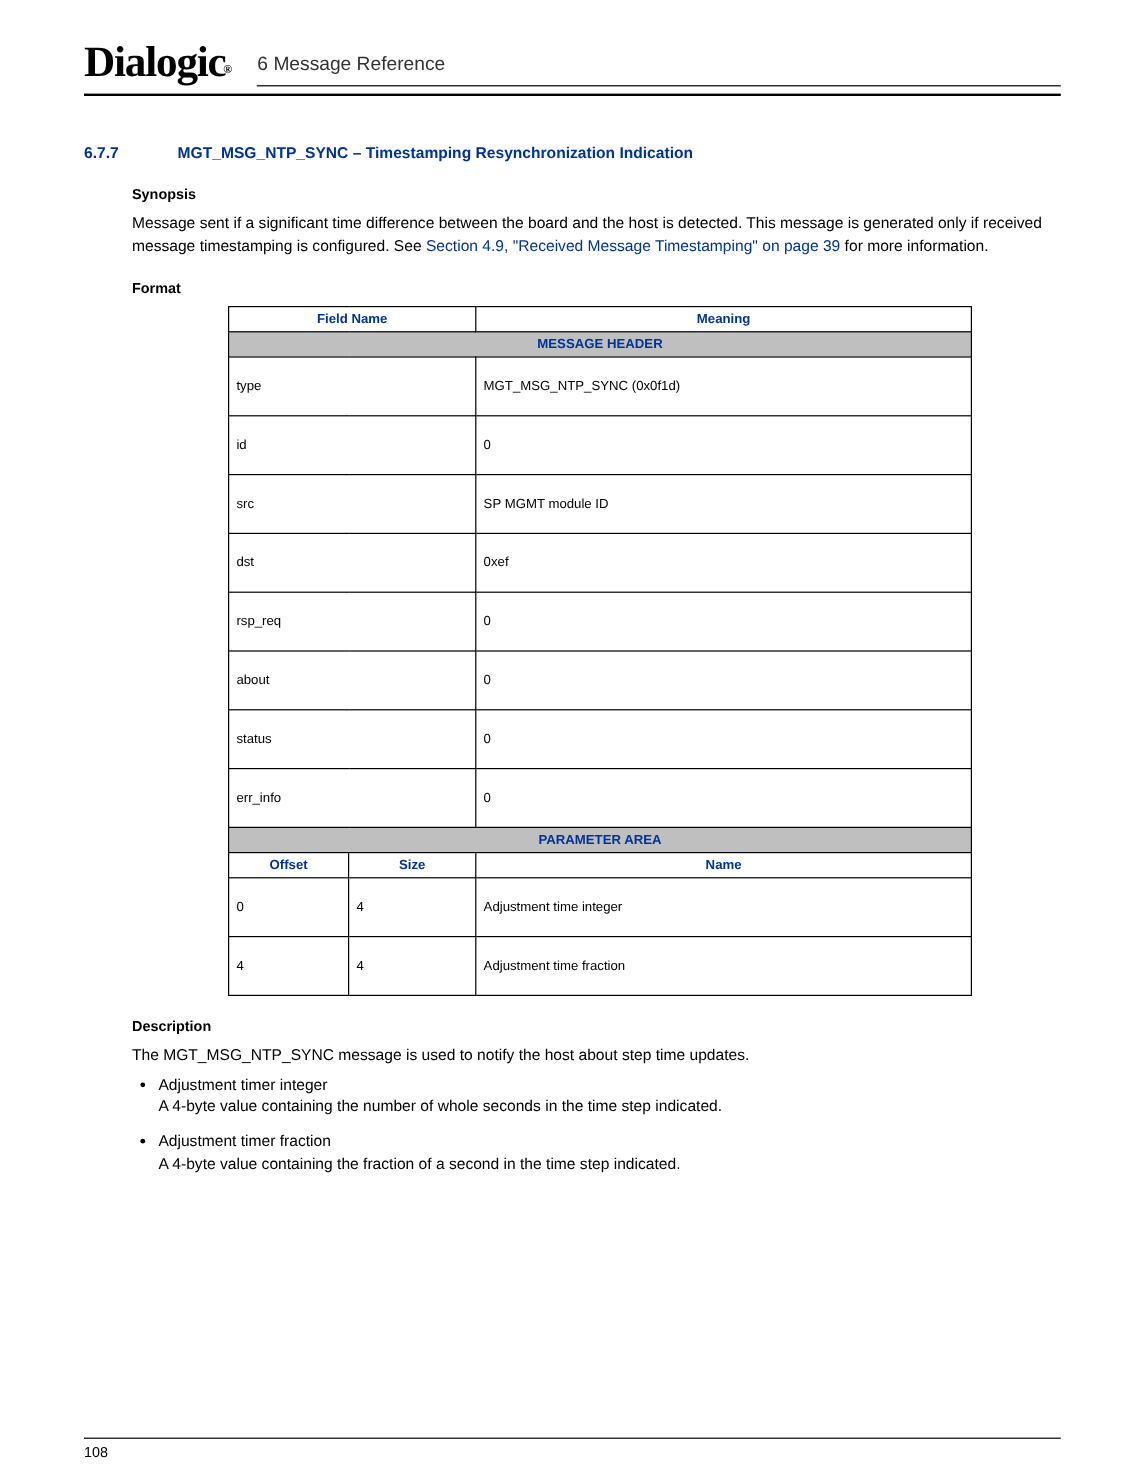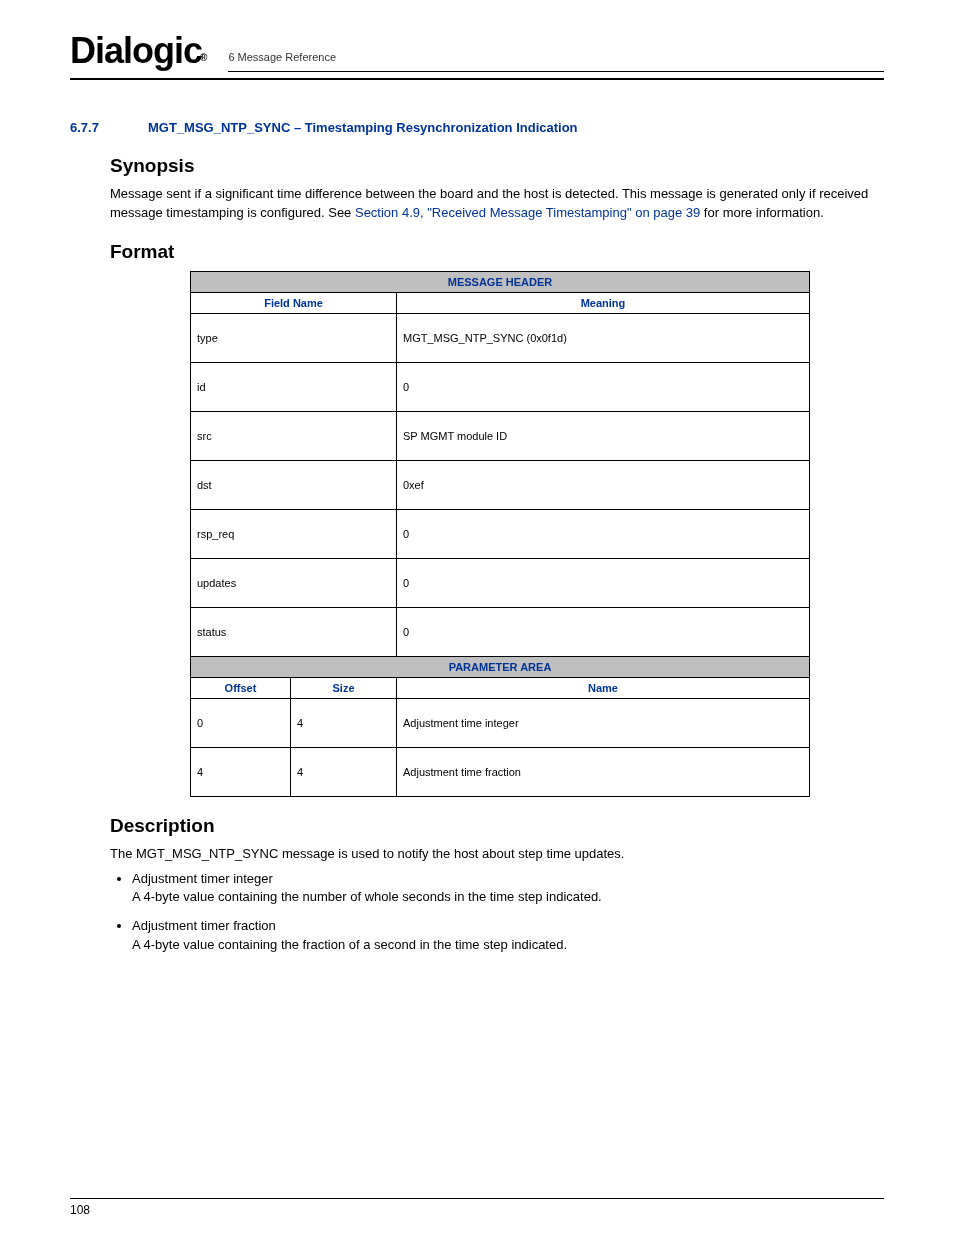--- a/index.html
+++ b/index.html
@@ -16,37 +16,37 @@
     padding: 30px 70px 40px 70px;
     min-height: 1235px;
     position: relative;
   }
   .header-row {
     display: flex;
     align-items: flex-end;
     margin-bottom: 6px;
   }
   .logo {
-    font-family: Liberation Sans, sans-serif;
+    font-family: Liberation Serif, serif;
     font-size: 36px;
     font-weight: 600;
     letter-spacing: -1px;
     color: #000;
     margin-right: 20px;
     position: relative;
   }
   .logo .reg {
     font-size: 10px;
     vertical-align: baseline;
     position: relative;
     top: -2px;
     left: -2px;
   }
   .crumb {
-    font-size: 11px;
+    font-size: 16px;
     color: #333;
     padding-bottom: 8px;
     flex: 1;
     border-bottom: 1px solid #000;
   }
   .hr-heavy {
     border: none;
     border-top: 2px solid #000;
     margin: 0 0 40px 0;
   }
@@ -64,21 +64,21 @@
     font-weight: bold;
     color: #003399;
     font-size: 13px;
   }
   .content {
     margin-left: 40px;
   }
   .sub-h {
     font-weight: bold;
     margin: 18px 0 8px 0;
-    font-size: 19px;
+    font-size: 12px;
   }
   p {
     margin: 6px 0;
     line-height: 1.45;
   }
   .xref {
     color: #003399;
   }
   table.msg {
     border-collapse: collapse;
@@ -150,52 +150,56 @@
     <div class="sub-h">Synopsis</div>
     <p>
       <span>Message sent if a significant time difference between the board and the host is detected. This message is generated only if received message timestamping is configured. See </span><span class="xref">Section 4.9, "Received Message Timestamping" on page 39</span><span> for more information.</span>
     </p>
 
     <div class="sub-h">Format</div>
 
     <table class="msg">
       <tbody>
           <tr>
-            <th class="section-head" colspan="3">MESSAGE HEADER</th>
-          </tr>
-      <tr>
         <th class="col-head" colspan="2" style="width:205px">Field Name</th>
         <th class="col-head">Meaning</th>
       </tr>
       <tr>
+            <th class="section-head" colspan="3">MESSAGE HEADER</th>
+          </tr>
+      <tr>
             <td colspan="2">type</td>
             <td>MGT_MSG_NTP_SYNC (0x0f1d)</td>
           </tr>
       <tr>
             <td colspan="2">id</td>
             <td>0</td>
           </tr>
       <tr>
             <td colspan="2">src</td>
             <td>SP MGMT module ID</td>
           </tr>
       <tr>
             <td colspan="2">dst</td>
             <td>0xef</td>
           </tr>
       <tr>
             <td colspan="2">rsp_req</td>
             <td>0</td>
           </tr>
       <tr>
-            <td colspan="2">updates</td>
+            <td colspan="2">about</td>
             <td>0</td>
           </tr>
       <tr>
             <td colspan="2">status</td>
+            <td>0</td>
+          </tr>
+      <tr>
+            <td colspan="2">err_info</td>
             <td>0</td>
           </tr>
       <tr>
             <th class="section-head" colspan="3">PARAMETER AREA</th>
           </tr>
       <tr>
         <th class="col-head" style="width:100px">Offset</th>
         <th class="col-head" style="width:106px">Size</th>
         <th class="col-head">Name</th>
       </tr>

